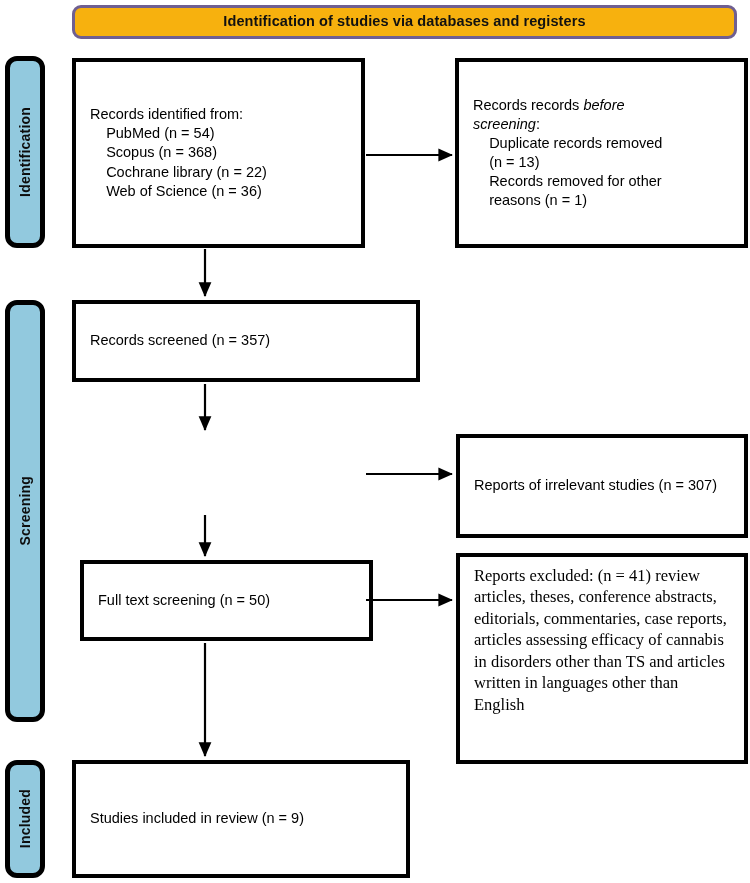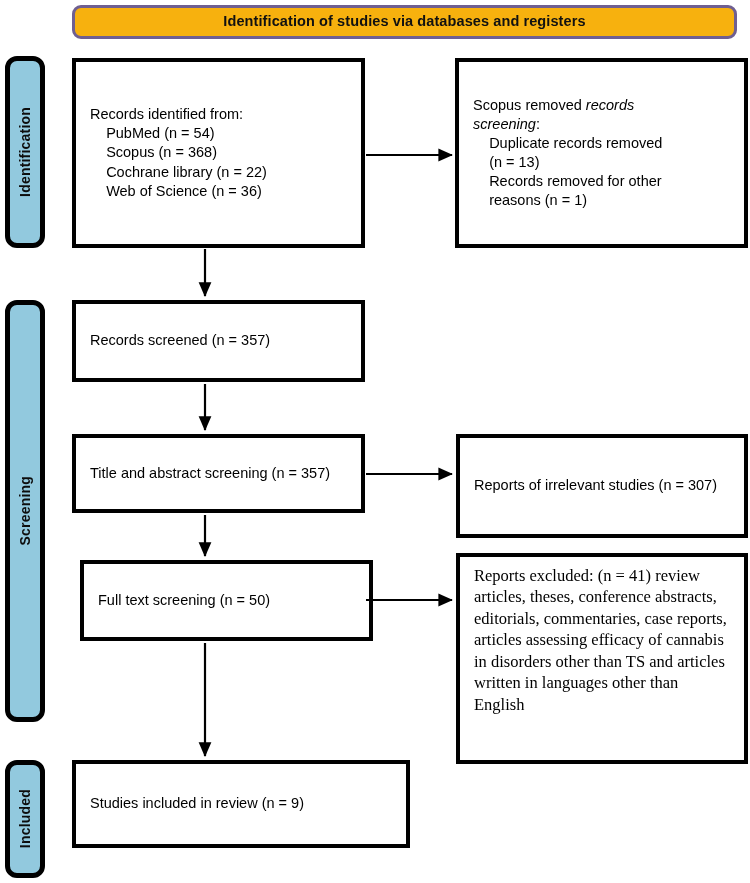--- a/index.html
+++ b/index.html
@@ -92,27 +92,27 @@
   }
   .serif .box-text {
     font-family: "Liberation Serif", serif;
     font-size: 16.5px;
     line-height: 1.30;
   }
   .box-text em { font-style: italic; }
 
   #box-identified      { left: 72px;  top: 58px;  width: 293px; height: 190px; }
   #box-removed         { left: 455px; top: 58px;  width: 293px; height: 190px; }
-  #box-screened        { left: 72px;  top: 300px; width: 293px; height: 82px;  }
+  #box-screened        { left: 72px;  top: 300px; width: 348px; height: 82px;  }
   #box-title-abstract  { left: 72px;  top: 434px; width: 293px; height: 79px;  }
   #box-irrelevant      { left: 456px; top: 434px; width: 292px; height: 104px;  }
   #box-fulltext        { left: 72px;  top: 560px; width: 293px; height: 81px; margin-left: 8px;  }
   #box-excluded        { left: 456px; top: 553px; width: 292px; height: 211px; align-items: flex-start; }
   #box-excluded .box-inner { padding-top: 8px; }
-  #box-included        { left: 72px;  top: 760px; width: 338px; height: 88px; }
+  #box-included        { left: 72px;  top: 760px; width: 338px; height: 118px; }
 
   
   #connectors {
     position: absolute;
     left: 0;
     top: 0;
     width: 750px;
     height: 883px;
     pointer-events: none;
   }
@@ -141,39 +141,34 @@
       <div class="box-text">Records identified from:
     PubMed (n = 54)
     Scopus (n = 368)
     Cochrane library (n = 22)
     Web of Science (n = 36)</div>
     </div>
   </div>
 
   <div class="box" id="box-removed">
     <div class="box-inner">
-      <div class="box-text"><span>Scopus removed </span><em>records</em><br><em>screening</em><span>:</span><span>
+      <div class="box-text"><span>Records records </span><em>before</em><br><em>screening</em><span>:</span><span>
     Duplicate records removed
     (n = 13)
     Records removed for other
     reasons (n = 1)</span></div>
     </div>
   </div>
 
   <div class="box" id="box-screened">
     <div class="box-inner">
       <div class="box-text">Records screened (n = 357)</div>
     </div>
   </div>
 
-  <div class="box" id="box-title-abstract">
-    <div class="box-inner">
-      <div class="box-text">Title and abstract screening (n = 357)</div>
-    </div>
-  </div>
 
   <div class="box" id="box-irrelevant">
     <div class="box-inner">
       <div class="box-text">Reports of irrelevant studies (n = 307)</div>
     </div>
   </div>
 
   <div class="box" id="box-fulltext">
     <div class="box-inner">
       <div class="box-text">Full text screening (n = 50)</div>

